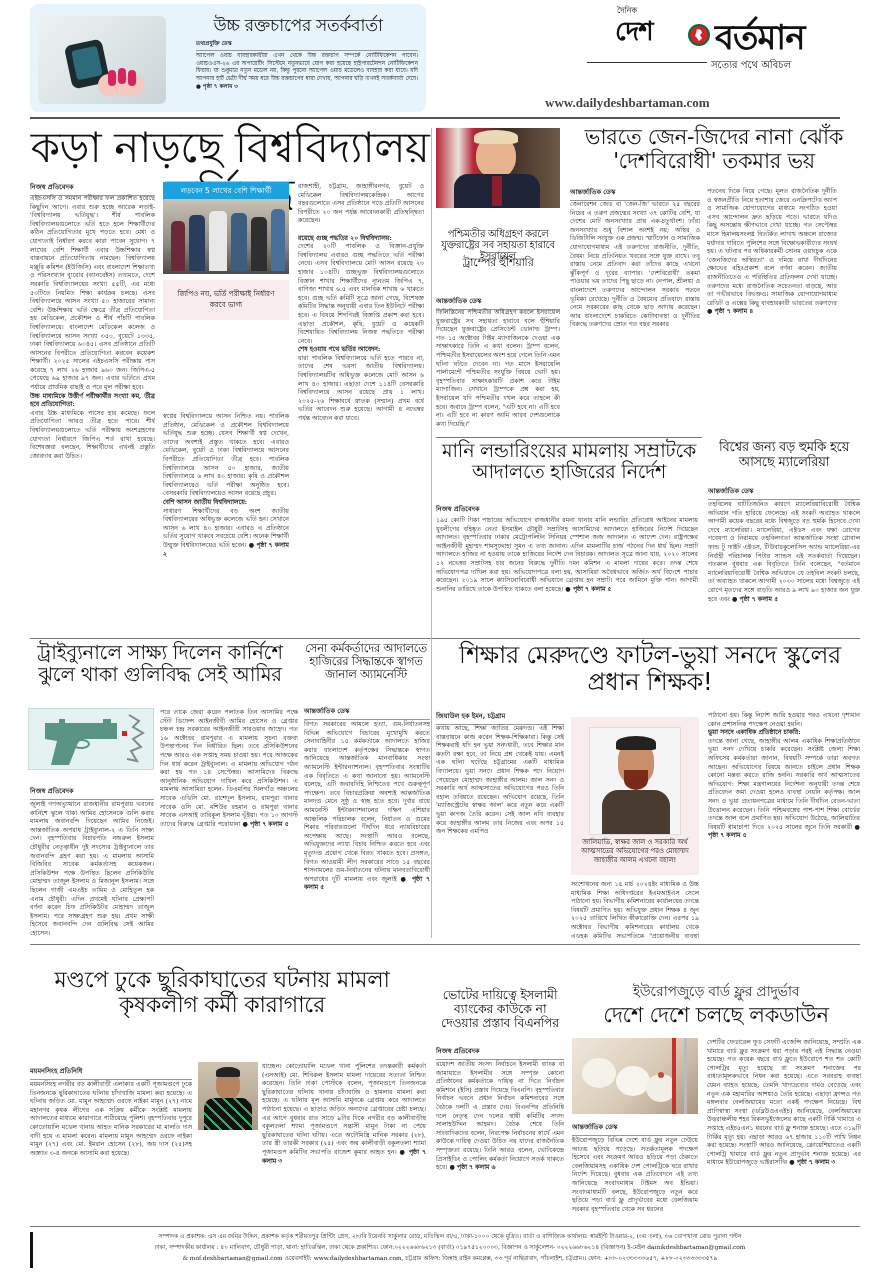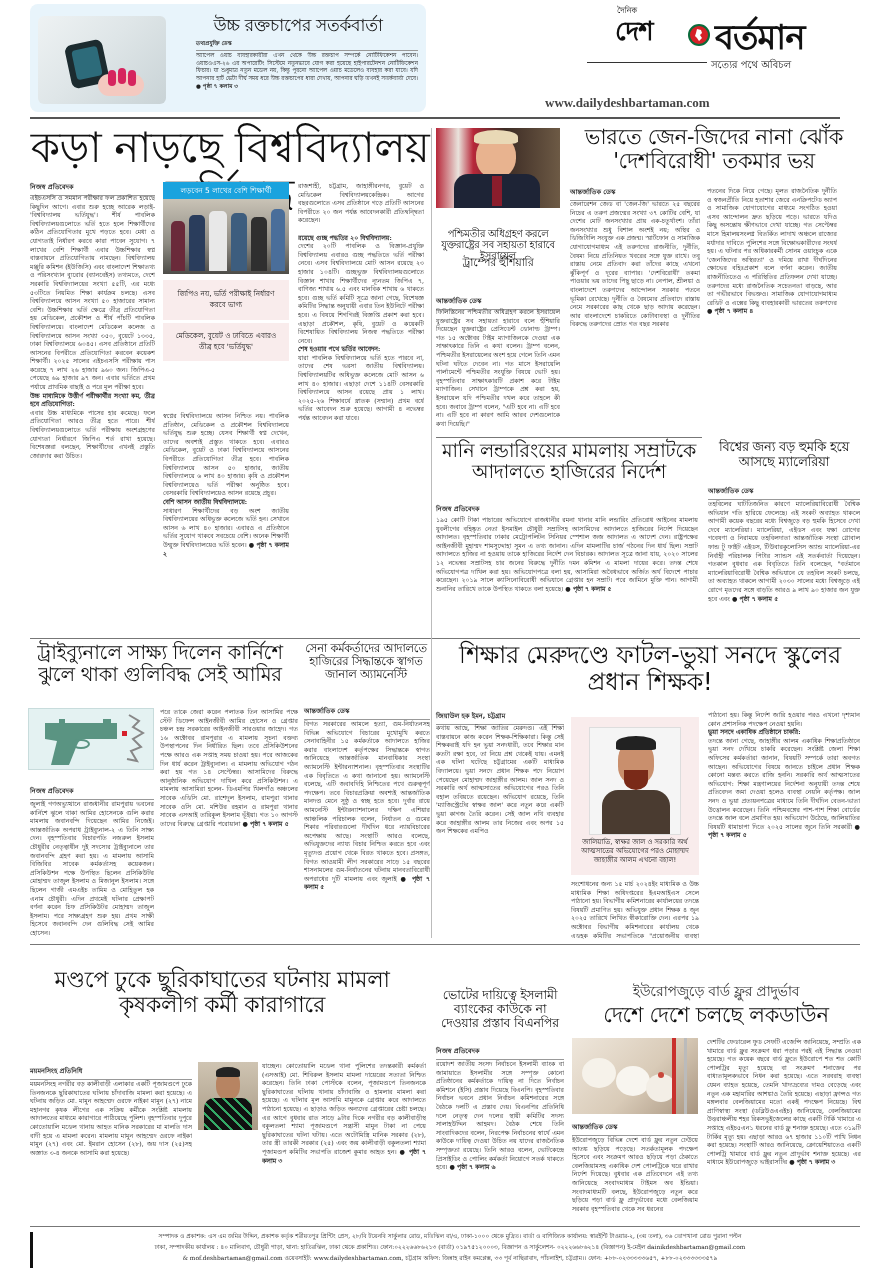--- a/index.html
+++ b/index.html
@@ -59,21 +59,20 @@
   <div style="height:17px;background:#1aa3de;color:#fff;font-family:'DejaVu Sans',sans-serif;font-size:7.4px;line-height:17px;text-align:center;">লড়বেন 5 লাখের বেশি শিক্ষার্থী</div>
   <div class="img" style="position:relative;height:75px;background:linear-gradient(180deg,#c9c3b6 0%,#8d8a82 60%,#4d4c48 100%);">
     <div style="position:absolute;left:8px;top:22px;width:14px;height:50px;background:#6a2a3a;border-radius:5px 5px 0 0;"></div>
     <div style="position:absolute;left:26px;top:16px;width:16px;height:56px;background:#2a3d5c;border-radius:5px 5px 0 0;"></div>
     <div style="position:absolute;left:46px;top:12px;width:18px;height:60px;background:#e8e8e8;border-radius:5px 5px 0 0;"></div>
     <div style="position:absolute;left:68px;top:14px;width:16px;height:58px;background:#3d5d7e;border-radius:5px 5px 0 0;"></div>
     <div style="position:absolute;left:88px;top:18px;width:16px;height:54px;background:#2f2f2f;border-radius:5px 5px 0 0;"></div>
     <div style="position:absolute;left:108px;top:10px;width:14px;height:62px;background:#4a6e9a;border-radius:5px 5px 0 0;"></div>
   </div>
   <div style="margin-top:6px;height:40px;background:#f9ecec;font-family:'DejaVu Sans',sans-serif;font-size:7.2px;line-height:11px;text-align:center;padding:8px 6px;">জিপিও নয়, ভর্তি পরীক্ষাই নির্ধারণ করবে ভাগ্য</div>
-  <div style="margin-top:3px;height:38px;background:#f9ecec;font-family:'DejaVu Sans',sans-serif;font-size:7.2px;line-height:11px;text-align:center;padding:7px 6px;">মেডিকেল, বুয়েট ও ঢাবিতে এবারও তীব্র হবে 'ভর্তিযুদ্ধ'</div>
 </div>
 <div class="body-text" style="position:absolute;left:163px;top:412px;width:126px;height:214px;">
   <span>স্বপ্নের বিশ্ববিদ্যালয়ে আসন নিশ্চিত নয়। পাবলিক প্রতিষ্ঠান, মেডিকেল ও প্রকৌশল বিশ্ববিদ্যালয়ে ভর্তিযুদ্ধ শুরু হচ্ছে। যেসব শিক্ষার্থী স্বপ্ন দেখেন, তাদের অবশ্যই প্রস্তুত থাকতে হবে। এবারও মেডিকেল, বুয়েট ও ঢাকা বিশ্ববিদ্যালয়ে আসনের বিপরীতে প্রতিযোগিতা তীব্র হবে। পাবলিক বিশ্ববিদ্যালয়ে আসন ৫০ হাজার, জাতীয় বিশ্ববিদ্যালয়ে ৬ লাখ ৪০ হাজার। কৃষি ও প্রকৌশল বিশ্ববিদ্যালয়েও ভর্তি পরীক্ষা অনুষ্ঠিত হবে। বেসরকারি বিশ্ববিদ্যালয়েও আসন রয়েছে প্রচুর।</span><br><b>বেশি আসন জাতীয় বিশ্ববিদ্যালয়ে:</b><br><span>সাধারণ শিক্ষার্থীদের বড় অংশ জাতীয় বিশ্ববিদ্যালয়ের অধিভুক্ত কলেজে ভর্তি হন। সেখানে আসন ৬ লাখ ৪০ হাজার। এবারও এ প্রতিষ্ঠানে ভর্তির সুযোগ থাকবে সবচেয়ে বেশি। অনেক শিক্ষার্থী উন্মুক্ত বিশ্ববিদ্যালয়েও ভর্তি হবেন।</span> <span class="cont">● পৃষ্ঠা ৭ কলাম ২</span>
 </div>
 <div class="body-text" style="position:absolute;left:298px;top:182px;width:126px;height:444px;">
   <span>রাজশাহী, চট্টগ্রাম, জাহাঙ্গীরনগর, বুয়েট ও মেডিকেল বিশ্ববিদ্যালয়কেন্দ্রিক। আগের বছরগুলোতে এসব প্রতিষ্ঠানে গড়ে প্রতিটি আসনের বিপরীতে ২০ জন পর্যন্ত আবেদনকারী প্রতিদ্বন্দ্বিতা করেছেন।</span><br><br><b>রয়েছে গুচ্ছ পদ্ধতির ২০ বিশ্ববিদ্যালয়:</b><br><span>দেশের ২০টি পাবলিক ও বিজ্ঞান-প্রযুক্তি বিশ্ববিদ্যালয় এবারও গুচ্ছ পদ্ধতিতে ভর্তি পরীক্ষা নেবে। এসব বিশ্ববিদ্যালয়ে মোট আসন রয়েছে ২৩ হাজার ১০৪টি। গুচ্ছভুক্ত বিশ্ববিদ্যালয়গুলোতে বিজ্ঞান শাখার শিক্ষার্থীদের ন্যূনতম জিপিএ ৭, বাণিজ্য শাখায় ৬.৫ এবং মানবিক শাখায় ৬ থাকতে হবে। গুচ্ছ ভর্তি কমিটি সূত্রে জানা গেছে, বিশেষজ্ঞ কমিটির সিদ্ধান্ত অনুযায়ী এবার তিন ইউনিটে পরীক্ষা হবে। এ বিষয়ে শিগগিরই বিজ্ঞপ্তি প্রকাশ করা হবে। এছাড়া প্রকৌশল, কৃষি, বুয়েট ও কয়েকটি বিশেষায়িত বিশ্ববিদ্যালয় নিজস্ব পদ্ধতিতে পরীক্ষা নেবে।</span><br><b>শেষ হওয়ার পথে ভর্তির আবেদন:</b><br><span>যারা পাবলিক বিশ্ববিদ্যালয়ে ভর্তি হতে পারবে না, তাদের শেষ ভরসা জাতীয় বিশ্ববিদ্যালয়। বিশ্ববিদ্যালয়টির অধিভুক্ত কলেজে মোট আসন ৬ লাখ ৪০ হাজার। এছাড়া দেশে ১১৪টি বেসরকারি বিশ্ববিদ্যালয়ে আসন রয়েছে প্রায় ১ লাখ। ২০২৫-২৬ শিক্ষাবর্ষে স্নাতক (সম্মান) প্রথম বর্ষে ভর্তির আবেদন শুরু হয়েছে। আগামী ৪ নভেম্বর পর্যন্ত আবেদন করা যাবে।</span>
 </div>
 
 <div class="img" style="left:436px;top:128px;width:124px;height:80px;background:linear-gradient(90deg,#b8283a 0%,#e9e3dc 18%,#b8283a 30%,#3c2b24 55%,#6d5a45 100%);">
   <div style="position:absolute;left:40px;top:6px;width:40px;height:44px;background:#e8b38f;border-radius:50% 50% 45% 45%;"></div>

